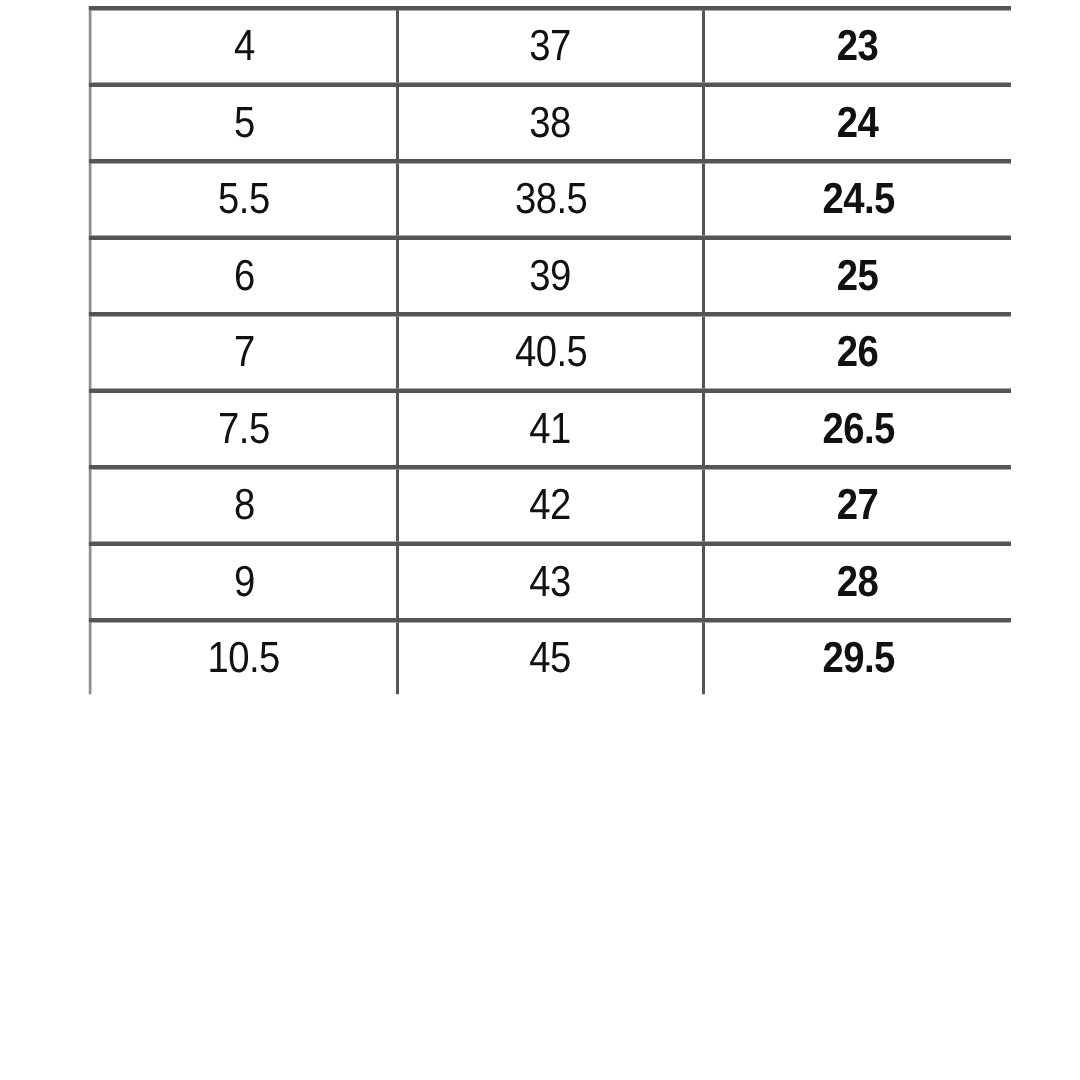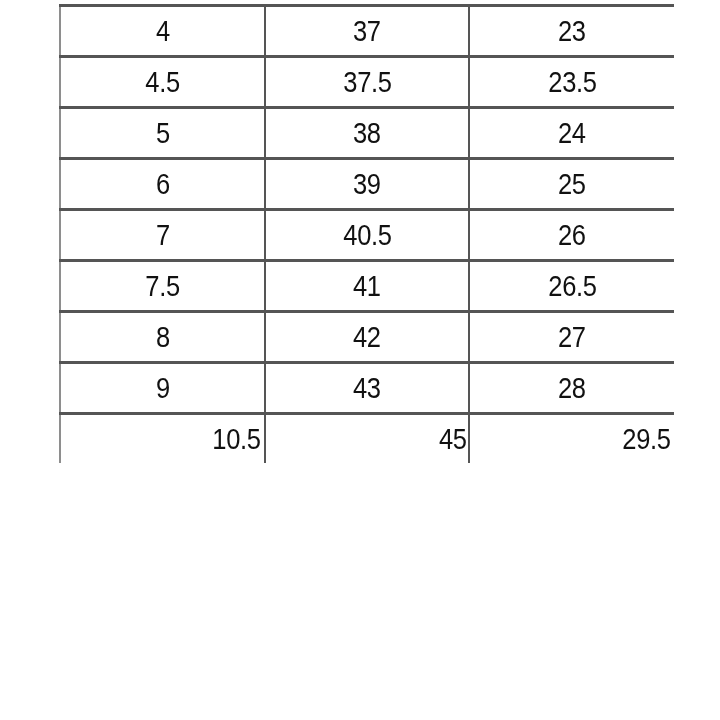--- a/index.html
+++ b/index.html
@@ -53,24 +53,24 @@
     vertical-align: middle;
     color: #111111;
     font-size: 29px;
     line-height: 1;
     letter-spacing: -0.4px;
     font-family: "Liberation Sans", "DejaVu Sans", sans-serif;
     white-space: nowrap;
   }
   table.size-chart td:last-child {
     border-right: none;
+    font-weight: bold;
   }
   table.size-chart tr:last-child td {
     border-bottom: none;
-    text-align: right;
   }
 
   .cell-text {
     display: inline-block;
     transform: scaleX(0.88);
     transform-origin: center center;
   }
 </style>
 </head>
 <body>
@@ -85,32 +85,32 @@
         <col class="c3">
       </colgroup>
       <tbody>
 
         <tr>
           <td><span class="cell-text">4</span></td>
           <td><span class="cell-text">37</span></td>
           <td><span class="cell-text">23</span></td>
         </tr>
 
-        <tr>
-          <td><span class="cell-text">4.5</span></td>
-          <td><span class="cell-text">37.5</span></td>
-          <td><span class="cell-text">23.5</span></td>
-        </tr>
 
         <tr>
           <td><span class="cell-text">5</span></td>
           <td><span class="cell-text">38</span></td>
           <td><span class="cell-text">24</span></td>
         </tr>
 
+        <tr>
+          <td><span class="cell-text">5.5</span></td>
+          <td><span class="cell-text">38.5</span></td>
+          <td><span class="cell-text">24.5</span></td>
+        </tr>
 
         <tr>
           <td><span class="cell-text">6</span></td>
           <td><span class="cell-text">39</span></td>
           <td><span class="cell-text">25</span></td>
         </tr>
 
 
         <tr>
           <td><span class="cell-text">7</span></td>

